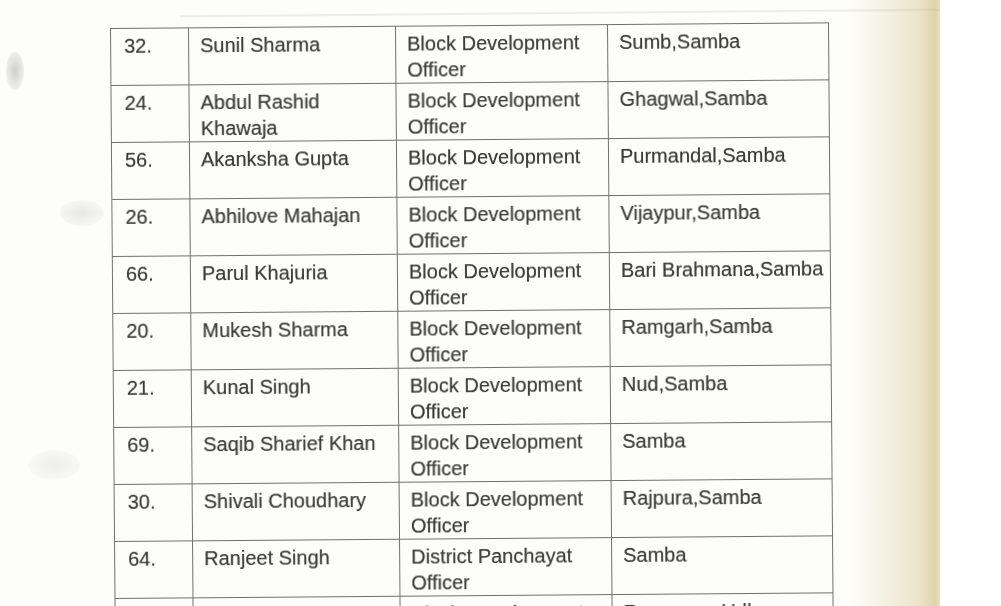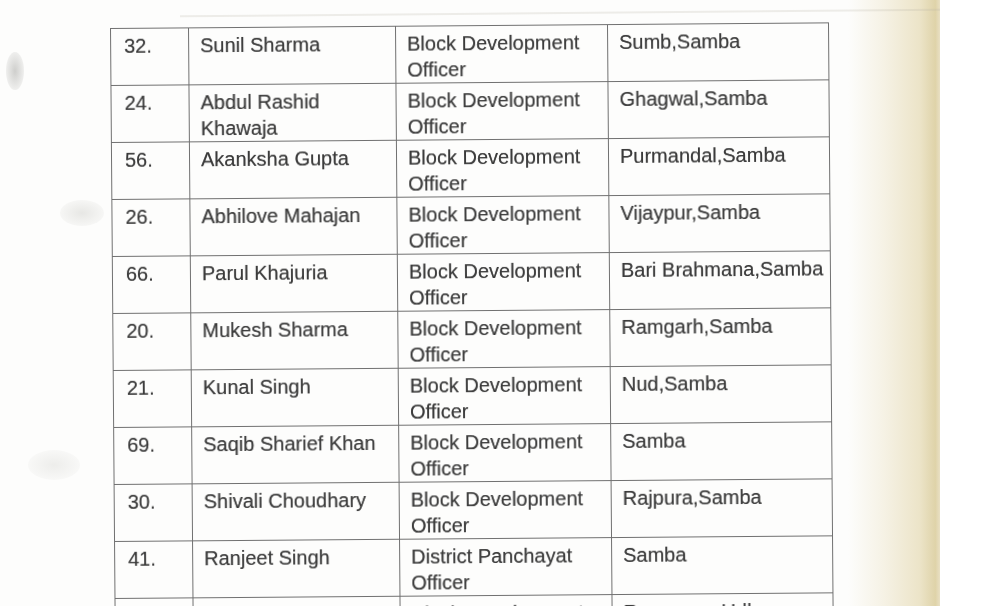--- a/index.html
+++ b/index.html
@@ -159,21 +159,21 @@
             <td class="col-location">Samba</td>
           </tr>
           <tr>
             <td class="col-serial">30.</td>
             <td class="col-name">Shivali Choudhary</td>
             <td class="col-designation">Block Development
 Officer</td>
             <td class="col-location">Rajpura,Samba</td>
           </tr>
           <tr>
-            <td class="col-serial">41.</td>
+            <td class="col-serial">64.</td>
             <td class="col-name">Ranjeet Singh</td>
             <td class="col-designation">District Panchayat
 Officer</td>
             <td class="col-location">Samba</td>
           </tr>
           <tr>
             <td class="col-serial">42.</td>
             <td class="col-name">Satpal</td>
             <td class="col-designation">Block Development
 Officer</td>

